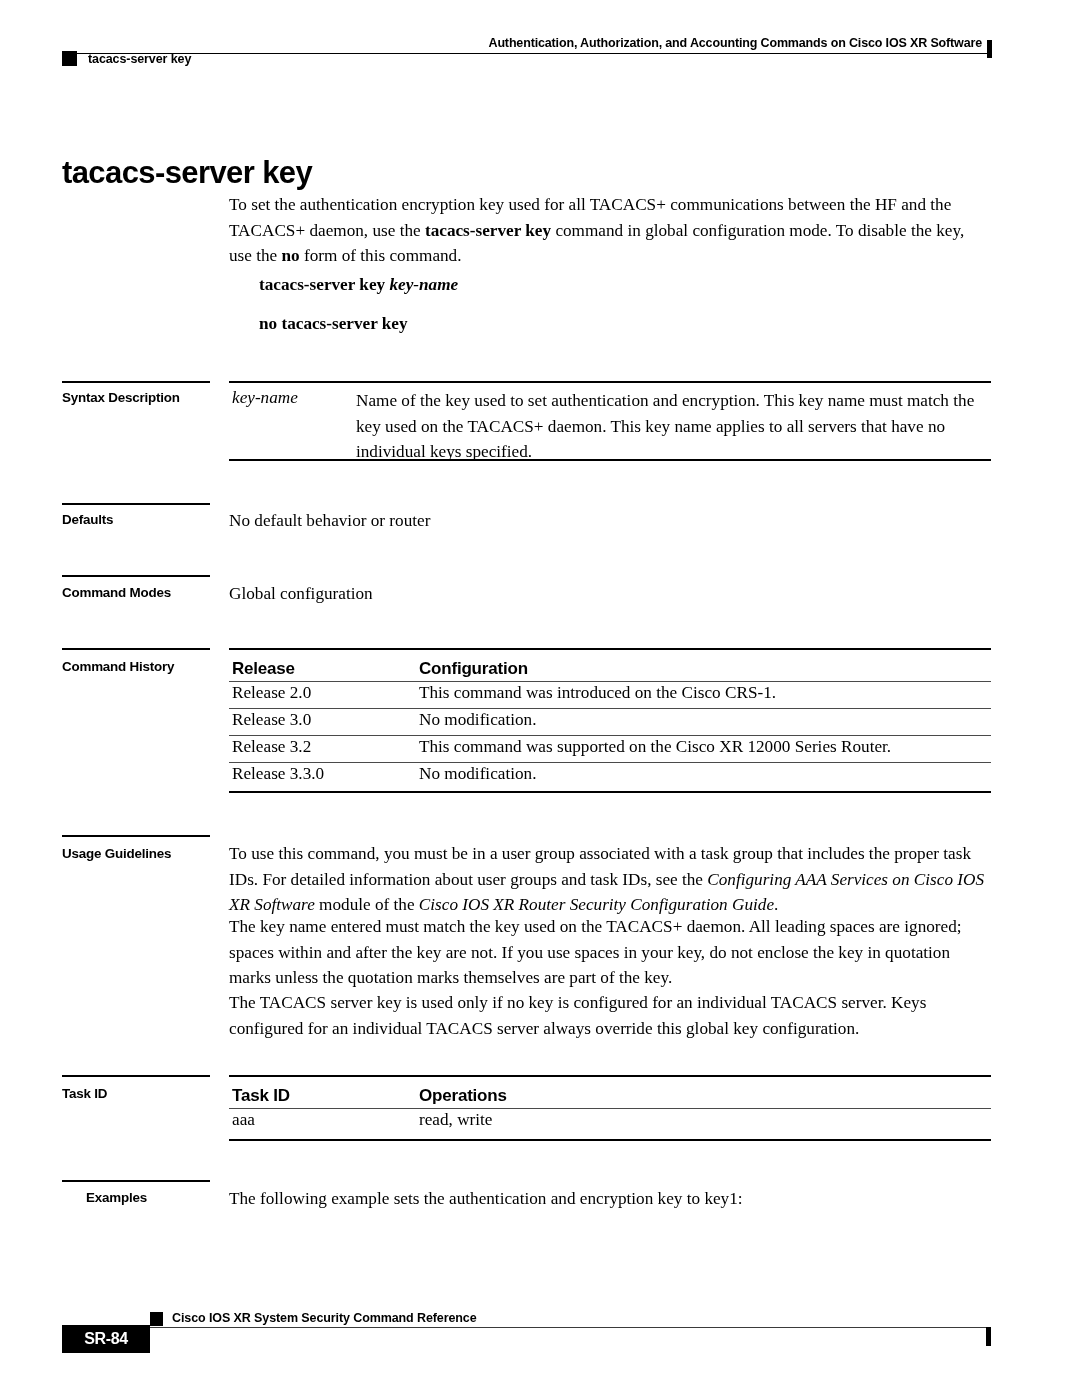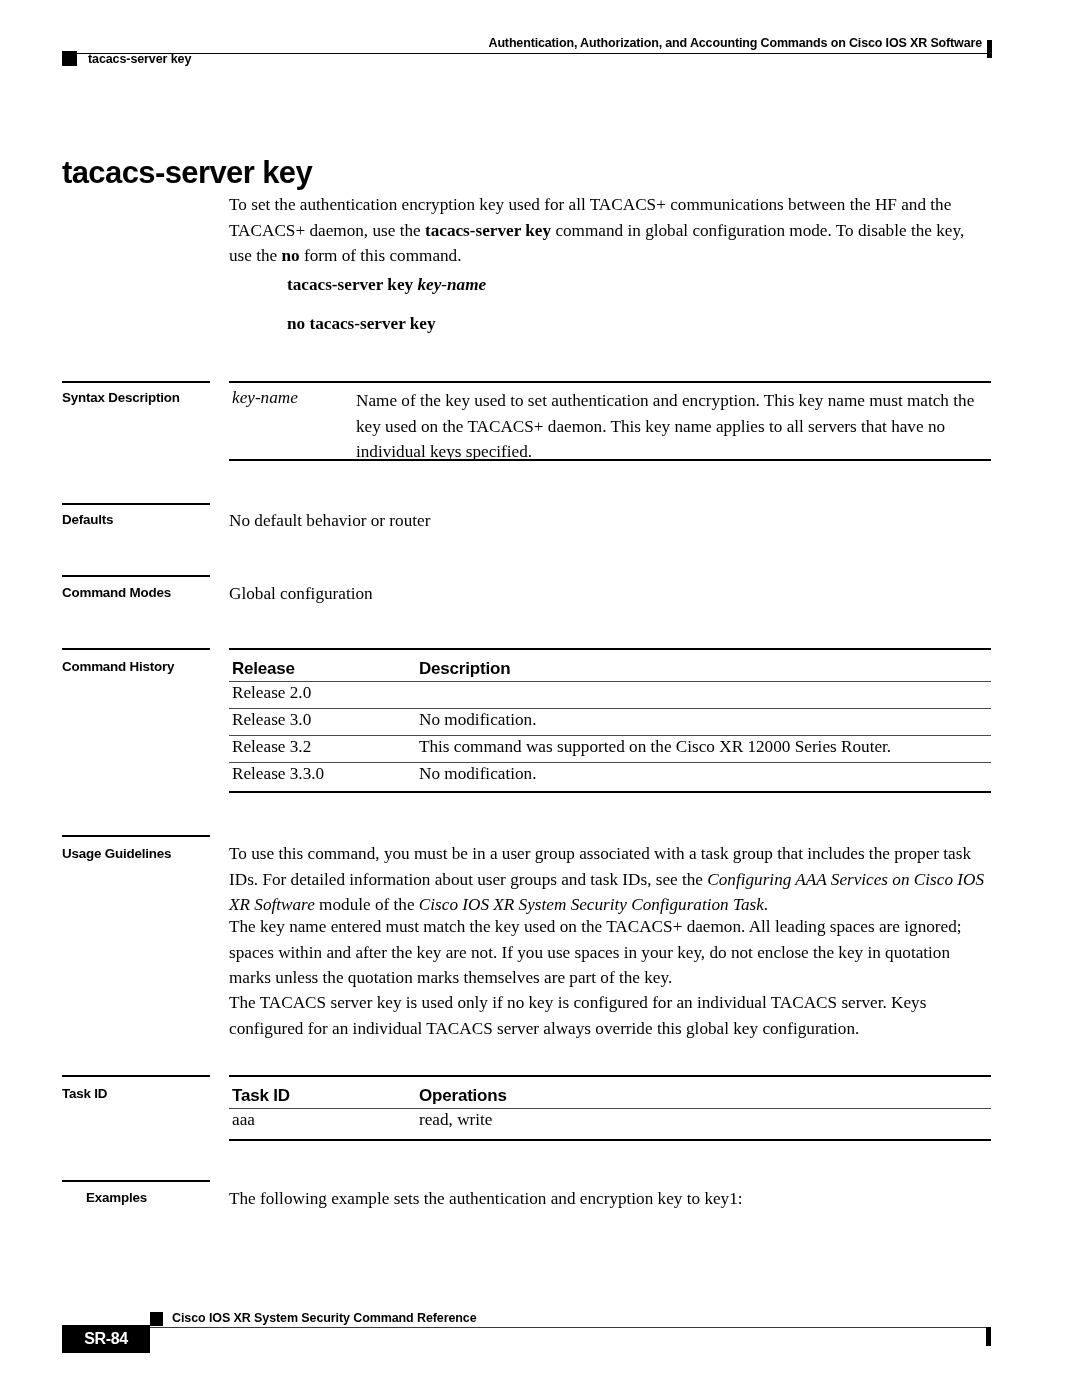--- a/index.html
+++ b/index.html
@@ -103,21 +103,20 @@
   .body-col i { font-style: italic; }
 
   
   .syntax-line {
     position: absolute;
     left: 259px;
     font-family: "Liberation Serif", serif;
     font-size: 17.2px;
     font-weight: bold;
     white-space: nowrap;
-    margin-left: 28px;
   }
   .syntax-line i {
     font-style: italic;
     font-weight: bold;
   }
 
   
   .sec-label {
     position: absolute;
     left: 62px;
@@ -277,43 +276,44 @@
 
   <div class="sec-label-rule" style="top:575px;"></div>
   <div class="sec-label" style="top:585px;">Command Modes</div>
   <div class="body-col" style="top:581px;">Global configuration</div>
 
   <div class="sec-label-rule" style="top:648px;"></div>
   <div class="sec-label" style="top:659px;">Command History</div>
 
   <div class="rule-thick" style="top:648px;"></div>
   <div class="tbl-c1 tbl-head" style="top:659px;">Release</div>
-  <div class="tbl-c2 tbl-head" style="top:659px;">Description</div>
+  <div class="tbl-c2 tbl-head" style="top:659px;">Configuration</div>
 
   <div class="rule-thin" style="top:681px;"></div>
   <div class="tbl-c1" style="top:683px;">Release 2.0</div>
+  <div class="tbl-c2" style="top:683px;">This command was introduced on the Cisco CRS-1.</div>
 
   <div class="rule-thin" style="top:708px;"></div>
   <div class="tbl-c1" style="top:710px;">Release 3.0</div>
   <div class="tbl-c2" style="top:710px;">No modification.</div>
 
   <div class="rule-thin" style="top:735px;"></div>
   <div class="tbl-c1" style="top:737px;">Release 3.2</div>
   <div class="tbl-c2" style="top:737px;">This command was supported on the Cisco XR 12000 Series Router.</div>
 
   <div class="rule-thin" style="top:762px;"></div>
   <div class="tbl-c1" style="top:764px;">Release 3.3.0</div>
   <div class="tbl-c2" style="top:764px;">No modification.</div>
 
   <div class="rule-thick" style="top:791px;"></div>
 
   <div class="sec-label-rule" style="top:835px;"></div>
   <div class="sec-label" style="top:846px;">Usage Guidelines</div>
 
-  <div class="body-col" style="top:841px;"><span>To use this command, you must be in a user group associated with a task group that includes the proper task IDs. For detailed information about user groups and task IDs, see the </span><i>Configuring AAA Services on Cisco IOS XR Software</i><span> module of the </span><i>Cisco IOS XR System Security Configuration Task</i><span>.</span></div>
+  <div class="body-col" style="top:841px;"><span>To use this command, you must be in a user group associated with a task group that includes the proper task IDs. For detailed information about user groups and task IDs, see the </span><i>Configuring AAA Services on Cisco IOS XR Software</i><span> module of the </span><i>Cisco IOS XR Router Security Configuration Guide</i><span>.</span></div>
 
   <div class="body-col" style="top:990px;">The TACACS server key is used only if no key is configured for an individual TACACS server. Keys configured for an individual TACACS server always override this global key configuration.</div>
 
   <div class="body-col" style="top:914px;">The key name entered must match the key used on the TACACS+ daemon. All leading spaces are ignored; spaces within and after the key are not. If you use spaces in your key, do not enclose the key in quotation marks unless the quotation marks themselves are part of the key.</div>
 
   <div class="sec-label-rule" style="top:1075px;"></div>
   <div class="sec-label" style="top:1086px;">Task ID</div>
 
   <div class="rule-thick" style="top:1075px;"></div>
   <div class="tbl-c1 tbl-head" style="top:1086px;">Task ID</div>

